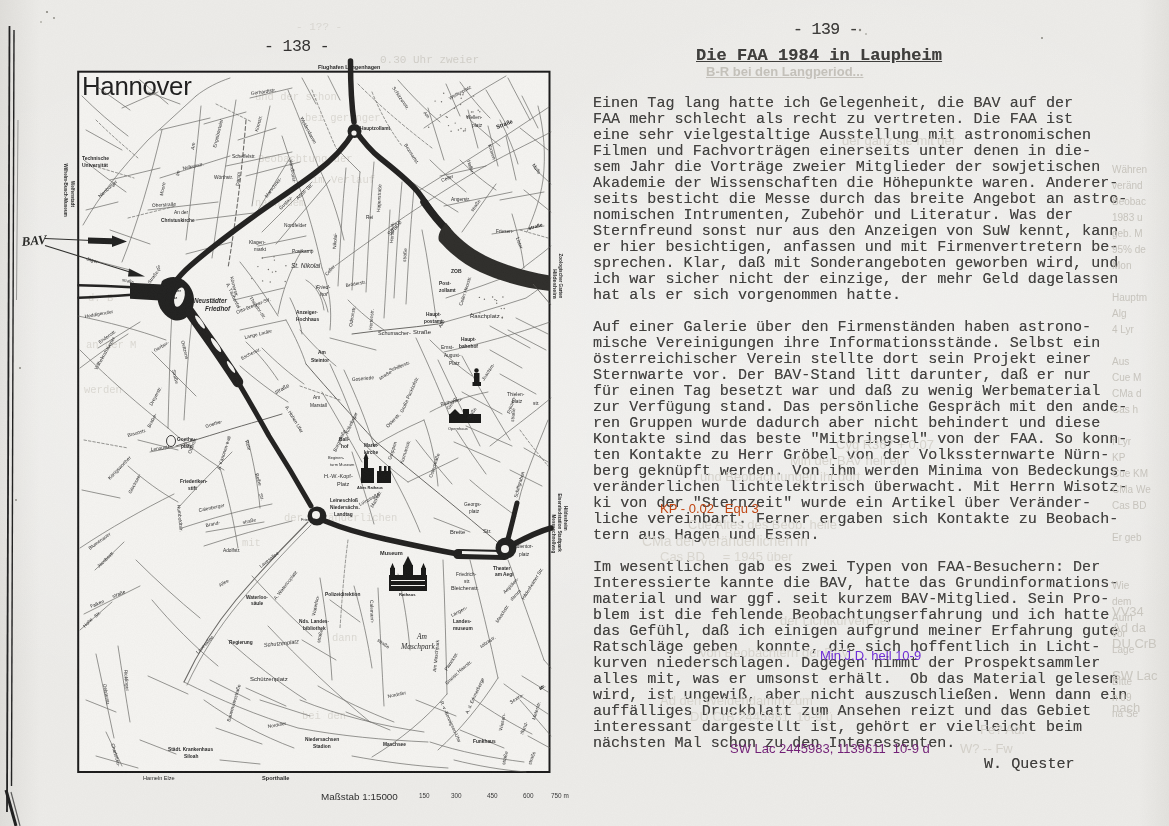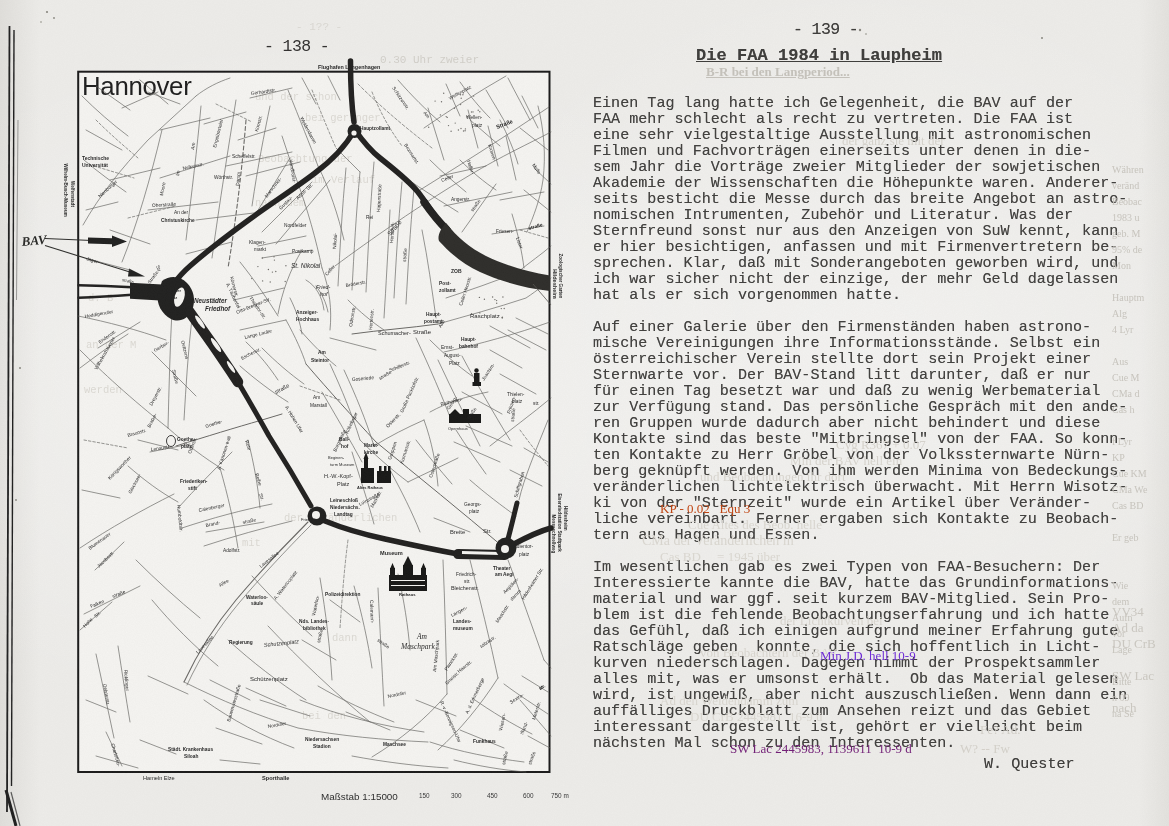--- a/index.html
+++ b/index.html
@@ -1,19 +1,19 @@
 <!DOCTYPE html>
 <html><head>
 <meta charset="utf-8">
 <style>
 html,body{margin:0;padding:0}
 body{width:1169px;height:826px;position:relative;background:#eeedea;font-family:"Liberation Sans",sans-serif;overflow:hidden}
 pre{margin:0;font-family:"Liberation Mono",monospace;font-size:15.1px;line-height:16px;color:#3e3d3b;position:absolute;white-space:pre;text-shadow:0 0 0.5px rgba(62,61,59,.55)}
 .mono{font-family:"Liberation Mono",monospace;position:absolute;color:#3b3a38;text-shadow:0 0 0.5px rgba(60,59,57,.55)}
-.ghost{position:absolute;color:#c3c1ba;font-family:Liberation Serif, serif;white-space:pre;filter:blur(.3px)}
+.ghost{position:absolute;color:#c3c1ba;font-family:Liberation Sans, sans-serif;white-space:pre;filter:blur(.3px)}
 </style>
 </head>
 <body>
 
 <div style="position:absolute;inset:0;background:
 radial-gradient(ellipse 700px 500px at 300px 380px, rgba(255,255,255,.45), rgba(255,255,255,0) 70%),
 radial-gradient(ellipse 600px 520px at 860px 350px, rgba(255,255,255,.4), rgba(255,255,255,0) 72%),
 linear-gradient(90deg, rgba(200,198,192,.35) 0, rgba(200,198,192,0) 40px),
 linear-gradient(270deg, rgba(205,203,197,.3) 0, rgba(205,203,197,0) 30px),
 #efeeeb;"></div>

